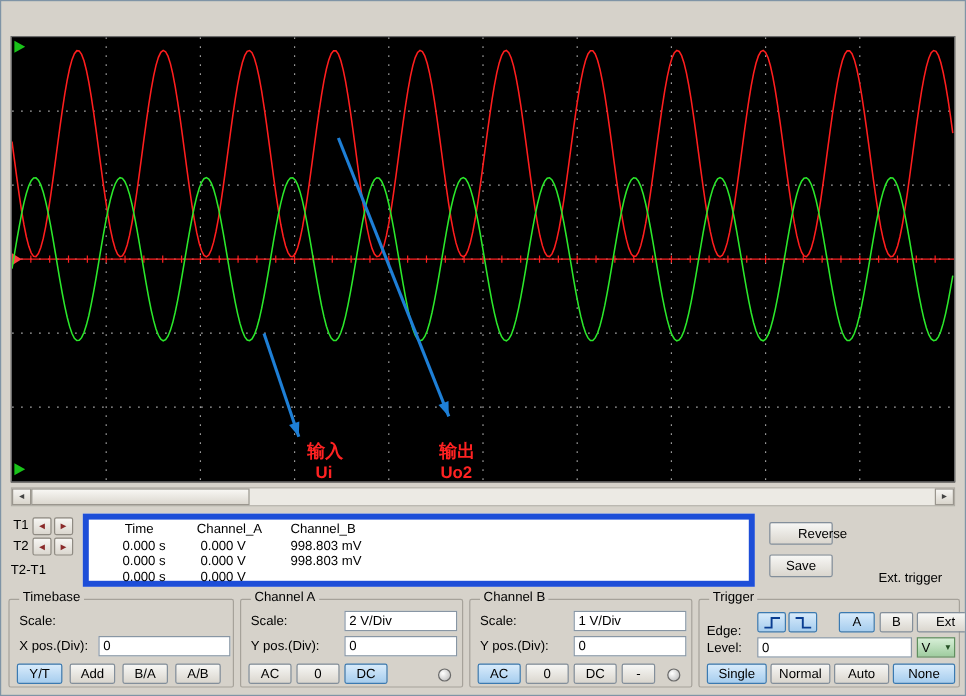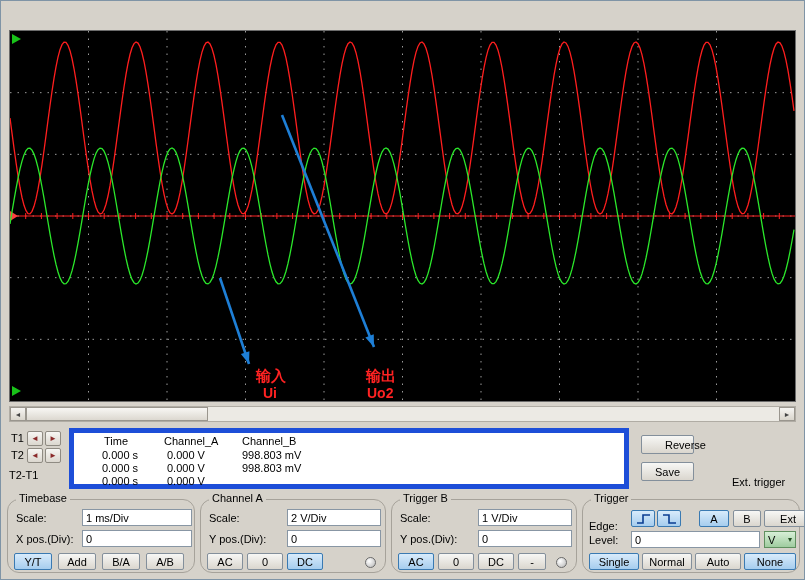--- a/index.html
+++ b/index.html
@@ -11,21 +11,21 @@
   .scope{position:absolute;left:8px;top:29px;width:787px;height:372px;background:#000;border:1px solid #6b6b6b;box-sizing:border-box;}
   .hscroll{position:absolute;left:8px;top:405px;width:787px;height:16px;background:#eceae4;border:1px solid #b0aca4;box-sizing:border-box;}
   .scroll-btn{position:absolute;top:0;width:16px;height:14px;background:linear-gradient(#f6f5f2,#d9d5cc);border:1px solid #9a968e;font-size:7px;display:flex;align-items:center;justify-content:center;color:#444;box-sizing:border-box;}
   .scroll-thumb{position:absolute;left:16px;top:0;width:182px;height:14px;background:linear-gradient(#f8f7f4,#dcd8d0);border:1px solid #9a968e;box-sizing:border-box;}
   .ui-lbl{position:absolute;font-size:11px;color:#000;white-space:nowrap;}
   .mini-btn{position:absolute;width:16px;height:15px;border:1px solid #8f8b83;background:linear-gradient(#f7f6f3,#dbd7cf);font-size:8px;color:#8a2a2a;display:flex;align-items:center;justify-content:center;box-sizing:border-box;border-radius:2px;}
   .readout{position:absolute;left:68px;top:427px;width:560px;height:61px;background:#fff;border:5px solid #1d4ed8;box-sizing:border-box;font-size:11px;color:#000;}
   .ro-cell{position:absolute;white-space:nowrap;}
   .btn{position:absolute;height:17px;border:1px solid #838f9b;background:linear-gradient(#f7f7f5,#dad6ce);border-radius:2px;font-size:11px;color:#000;display:flex;align-items:center;justify-content:center;box-sizing:border-box;cursor:default;}
   .btn.active{background:linear-gradient(#d8ebfb,#a6cdee);border-color:#3a7ab2;}
-  .group{position:absolute;top:498px;height:74px;border:1px solid #a6a29a;border-radius:12px;box-sizing:border-box;}
+  .group{position:absolute;top:498px;height:74px;border:1px solid #a6a29a;border-radius:2px;box-sizing:border-box;}
   .group-title{position:absolute;top:-8px;left:8px;background:#d6d2ca;padding:0 3px;font-size:11px;white-space:nowrap;}
   .field{position:absolute;height:17px;border:1px solid #8896a4;background:#fff;font-size:11px;padding:0 3px;box-sizing:border-box;font-family:"Liberation Sans",sans-serif;color:#000;}
   .unit-select{position:absolute;height:17px;border:1px solid #5f8f5f;background:linear-gradient(#d7efd7,#9fcc9f);box-sizing:border-box;font-size:11px;display:flex;align-items:center;justify-content:space-between;padding:0 3px;}
   .led{position:absolute;width:9px;height:9px;border-radius:50%;border:1px solid #6a6a6a;background:radial-gradient(circle at 35% 35%,#ffffff,#b5b5b5);}
 </style>
 </head>
 <body>
 
 <div class="window">
 
@@ -163,21 +163,20 @@
       <span>Reverse</span>
     </div>
   <div class="btn" style="left:640px;top:461px;width:53px;height:19px;">
       <span>Save</span>
     </div>
   <span class="ui-lbl" style="left:731px;top:475px;">Ext. trigger</span>
 
   <div class="group" style="left:6px;width:188px;">
     <span class="group-title">Timebase</span>
     <span class="ui-lbl" style="left:8px;top:12px;">Scale:</span>
-    <input class="field" style="left: 74px; top: 9px; width: 110px;" value="1 ms/Div">
     <span class="ui-lbl" style="left:8px;top:33px;">X pos.(Div):</span>
     <input class="field" style="left: 74px; top: 30px; width: 110px;" value="0">
     <div class="btn active" style="left:6px;top:53px;width:38px;">
         <span>Y/T</span>
       </div>
     <div class="btn" style="left:50px;top:53px;width:38px;">
         <span>Add</span>
       </div>
     <div class="btn" style="left:94px;top:53px;width:38px;">
         <span>B/A</span>
@@ -199,21 +198,21 @@
     <div class="btn" style="left:46px;top:53px;width:36px;">
         <span>0</span>
       </div>
     <div class="btn active" style="left:86px;top:53px;width:36px;">
         <span>DC</span>
       </div>
     <span class="led" style="left:164px;top:57px;"></span>
   </div>
 
   <div class="group" style="left:390px;width:186px;">
-    <span class="group-title">Trigger B</span>
+    <span class="group-title">Channel B</span>
     <span class="ui-lbl" style="left:8px;top:12px;">Scale:</span>
     <input class="field" style="left: 86px; top: 9px; width: 94px;" value="1 V/Div">
     <span class="ui-lbl" style="left:8px;top:33px;">Y pos.(Div):</span>
     <input class="field" style="left: 86px; top: 30px; width: 94px;" value="0">
     <div class="btn active" style="left:6px;top:53px;width:36px;">
         <span>AC</span>
       </div>
     <div class="btn" style="left:46px;top:53px;width:36px;">
         <span>0</span>
       </div>

